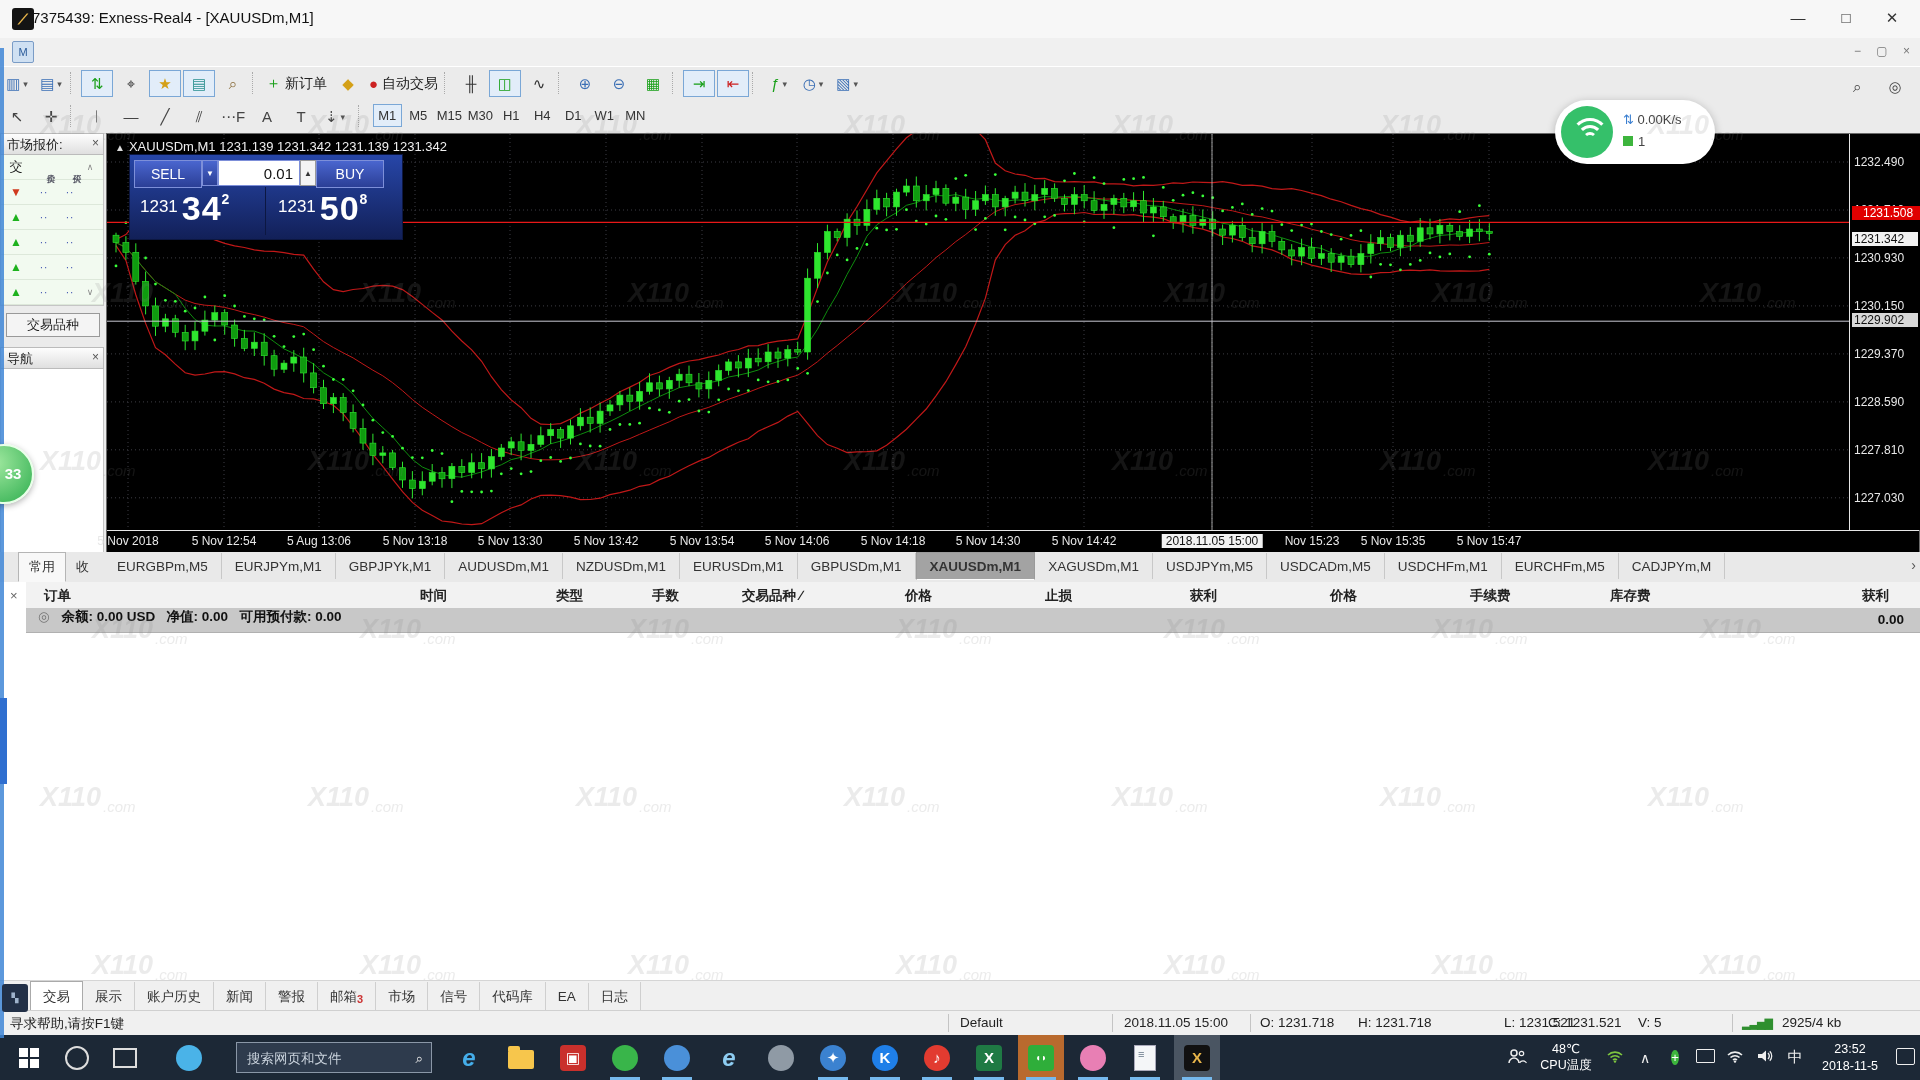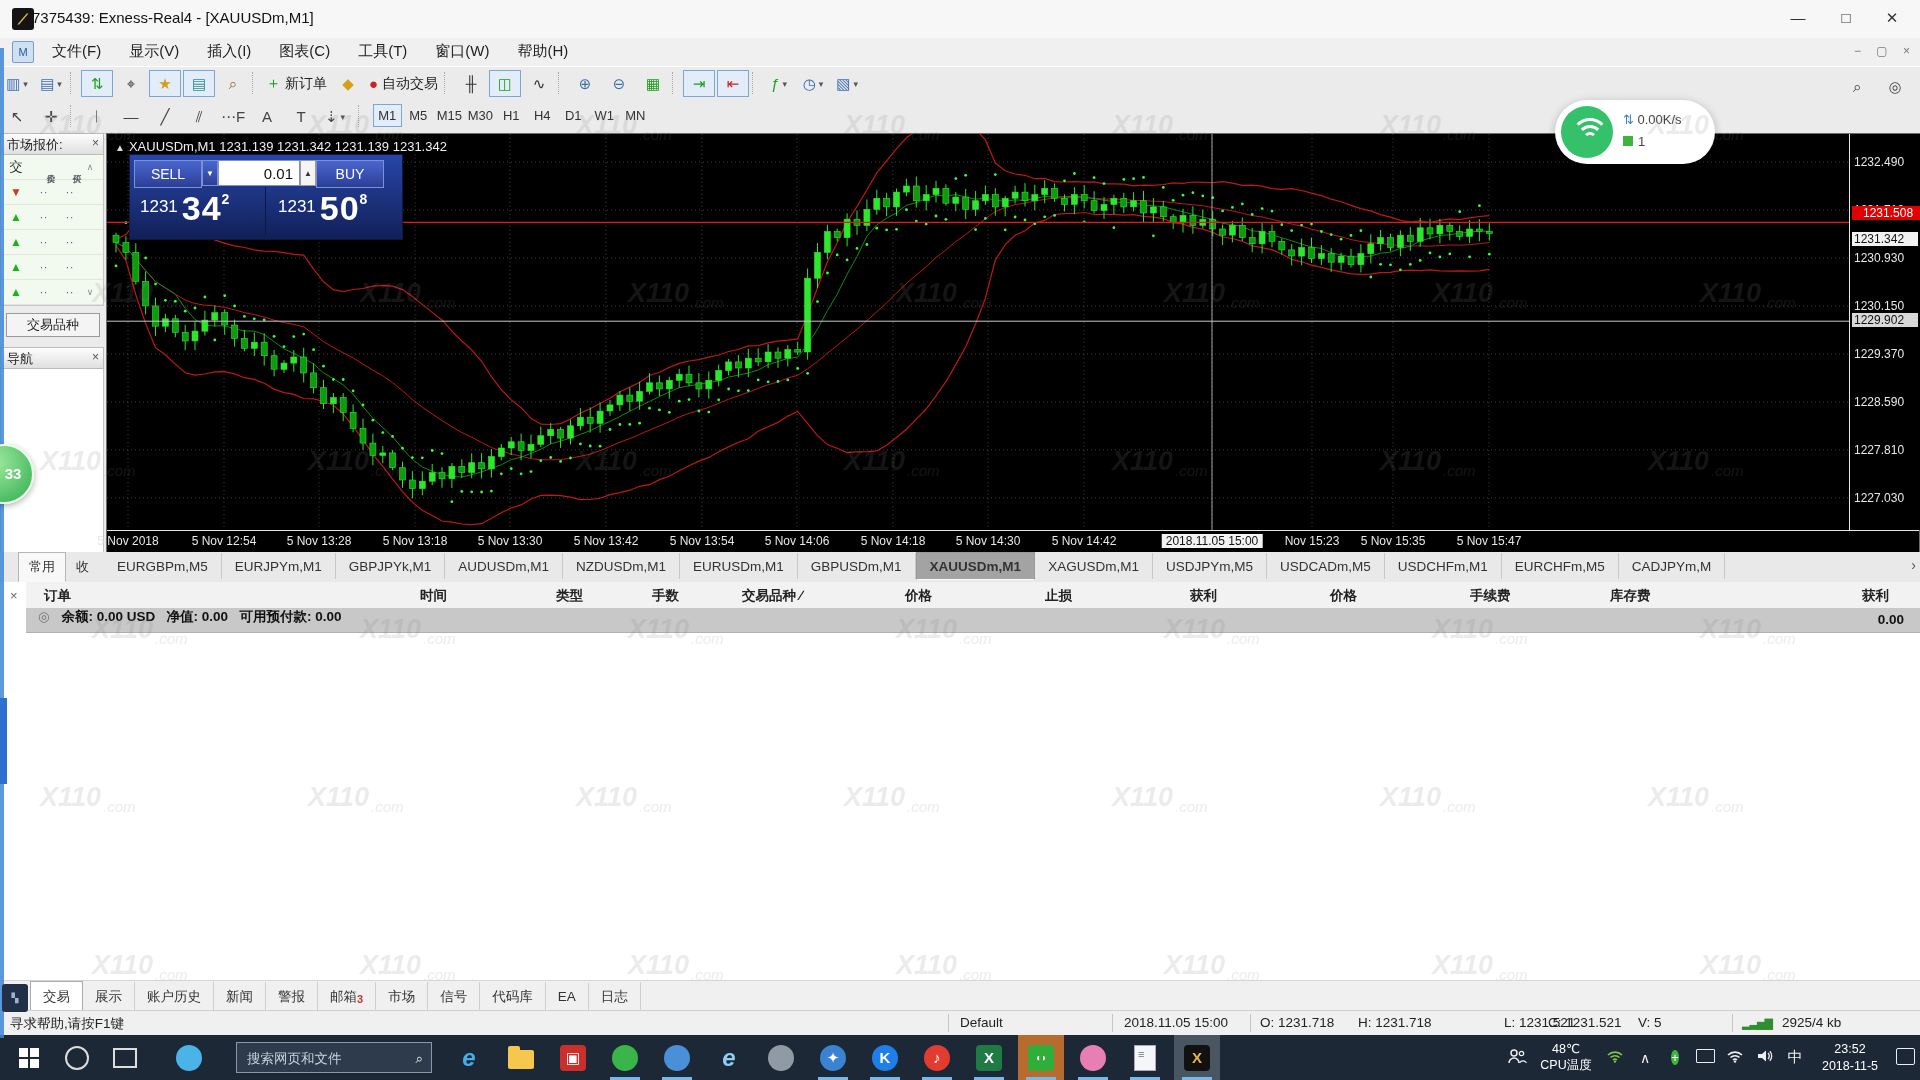--- a/index.html
+++ b/index.html
@@ -144,21 +144,20 @@
   <div class="titlebar">
     <div class="app-icon">⟋</div>
     <div class="title-text">7375439: Exness-Real4 - [XAUUSDm,M1]</div>
     <div class="win-btn" style="right:100px;">—</div>
     <div class="win-btn" style="right:52px;">□</div>
     <div class="win-btn" style="right:6px;">✕</div>
   </div>
 
   <div class="menubar">
     <div class="menu-doc-icon">M</div>
-    <div class="menu-items" id="menu-items"><span class="menu-item">文件(F)</span><span class="menu-item">显示(V)</span><span class="menu-item">插入(I)</span><span class="menu-item">图表(C)</span><span class="menu-item">工具(T)</span><span class="menu-item">窗口(W)</span><span class="menu-item">帮助(H)</span></div>
     <div class="mdi-controls">− ▢ ×</div>
   </div>
 
   <div class="toolbar1" id="toolbar1">
     <div class="tb-right">
       <span class="tb-btn">⌕</span>
       <span class="tb-btn">◎</span>
     </div>
   <span class="tb-btn">
         <span class="g-blue">▥</span>
@@ -772,21 +771,21 @@
         <div class="pa-label" style="top: 260.85px;">1228.590</div>
         <div class="pa-label" style="top: 308.82px;">1227.810</div>
         <div class="pa-label" style="top: 356.79px;">1227.030</div>
         <div class="pa-label pa-ask" style="top: 72.393px; padding-left: 11px;">1231.508</div>
         <div class="pa-label pa-bid" style="top: 97.602px;">1231.342</div>
         <div class="pa-label pa-cross" style="top: 179.162px;">1229.902</div>
       </div>
     <div class="time-axis" id="time-axis">
         <span class="ta-label" style="left: 21px;">5 Nov 2018</span>
         <span class="ta-label" style="left: 117px;">5 Nov 12:54</span>
-        <span class="ta-label" style="left: 212px;">5 Nov 13:28</span>
+        <span class="ta-label" style="left: 212px;">5 Aug 13:06</span>
         <span class="ta-label" style="left: 308px;">5 Nov 13:18</span>
         <span class="ta-label" style="left: 403px;">5 Nov 13:30</span>
         <span class="ta-label" style="left: 499px;">5 Nov 13:42</span>
         <span class="ta-label" style="left: 595px;">5 Nov 13:54</span>
         <span class="ta-label" style="left: 690px;">5 Nov 14:06</span>
         <span class="ta-label" style="left: 786px;">5 Nov 14:18</span>
         <span class="ta-label" style="left: 881px;">5 Nov 14:30</span>
         <span class="ta-label" style="left: 977px;">5 Nov 14:42</span>
         <span class="ta-label hl" style="left: 1105px;">2018.11.05 15:00</span>
         <span class="ta-label" style="left: 1205px;">Nov 15:23</span>

